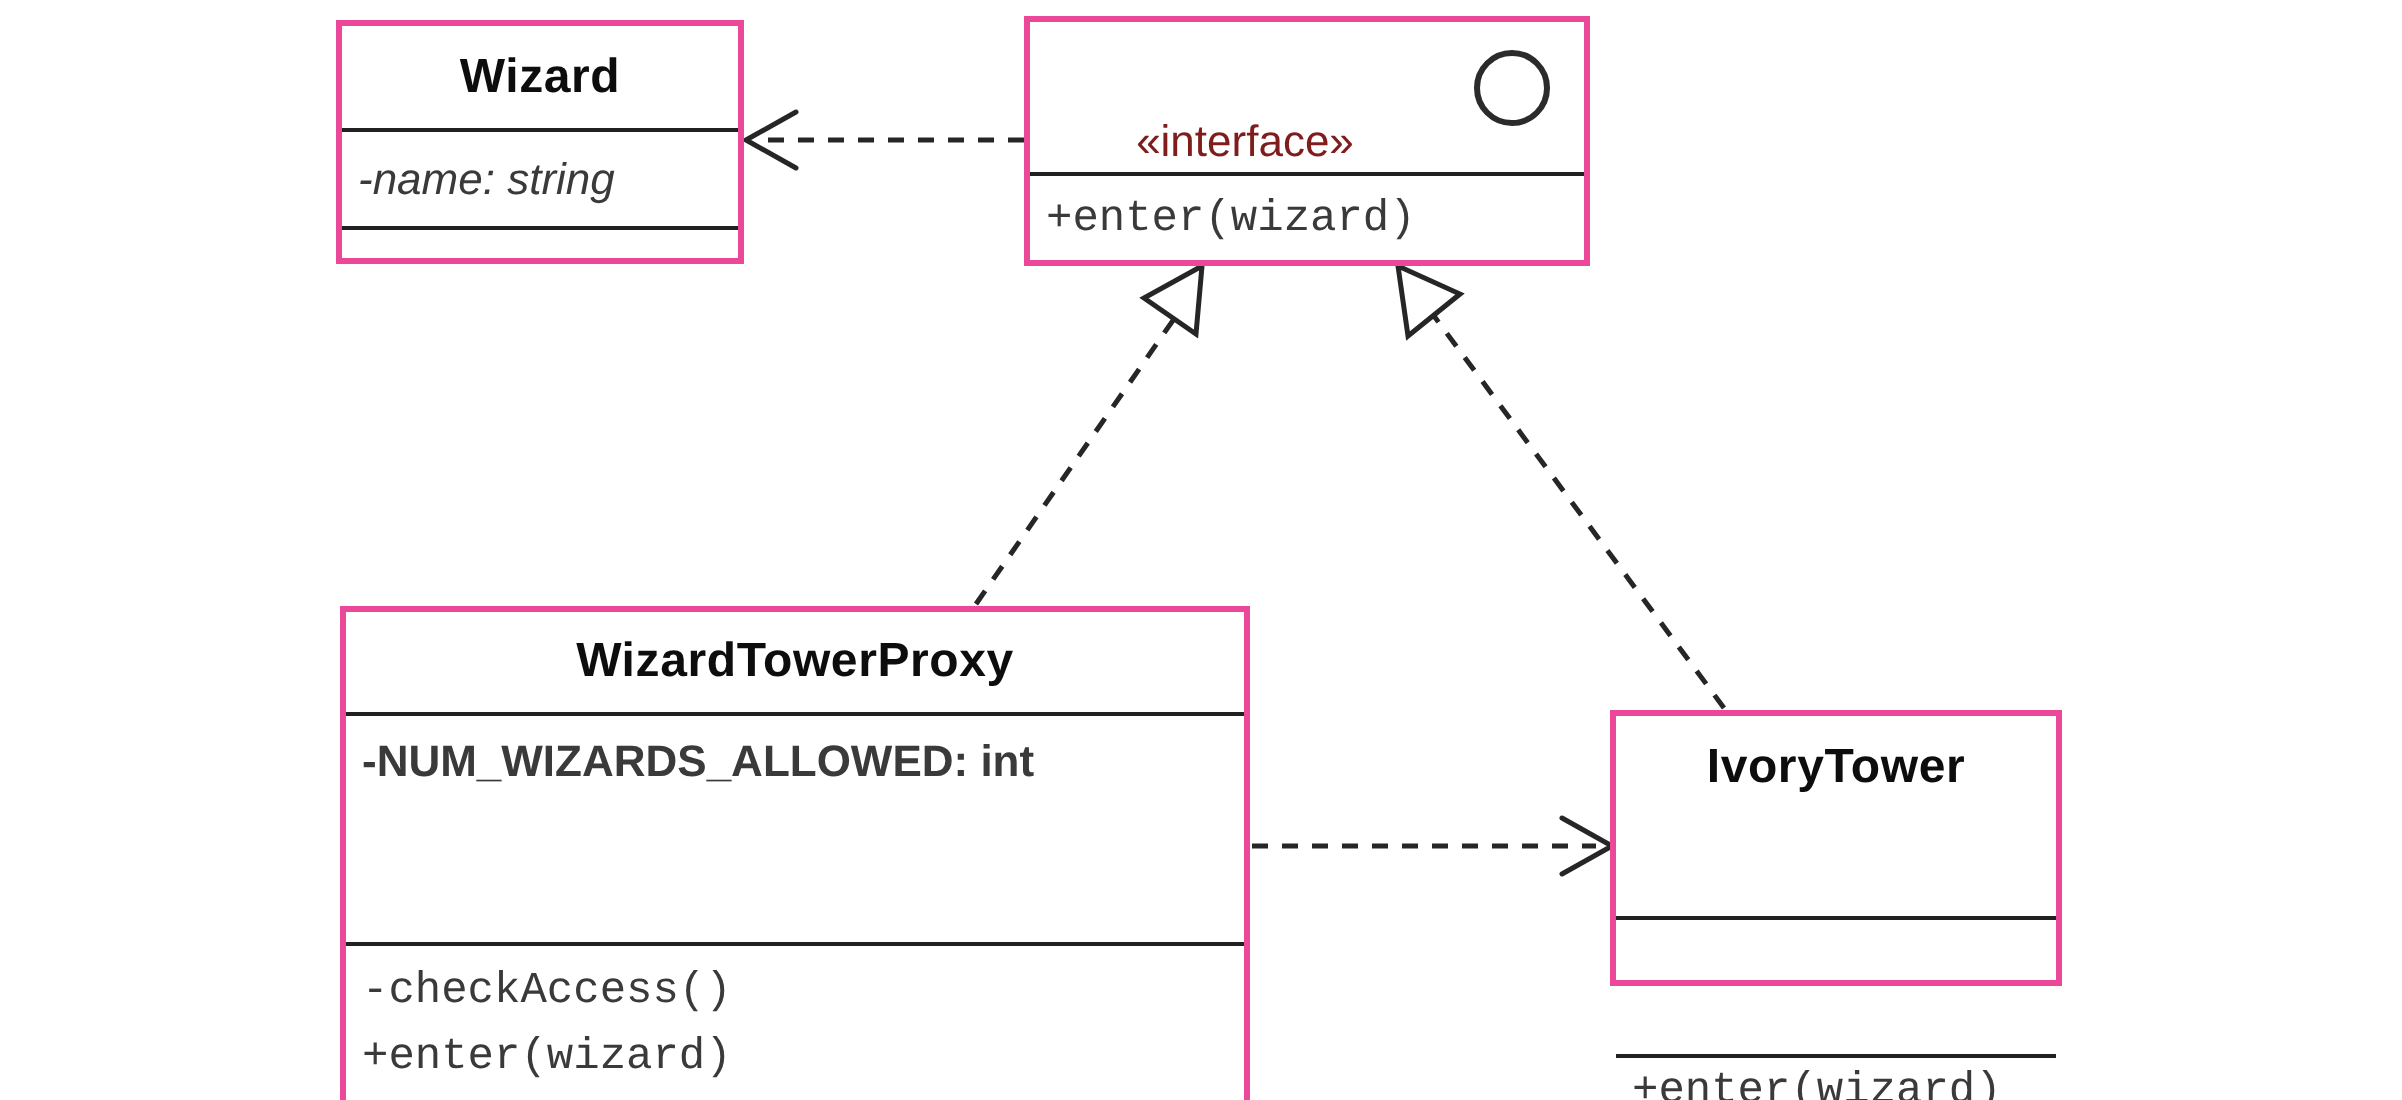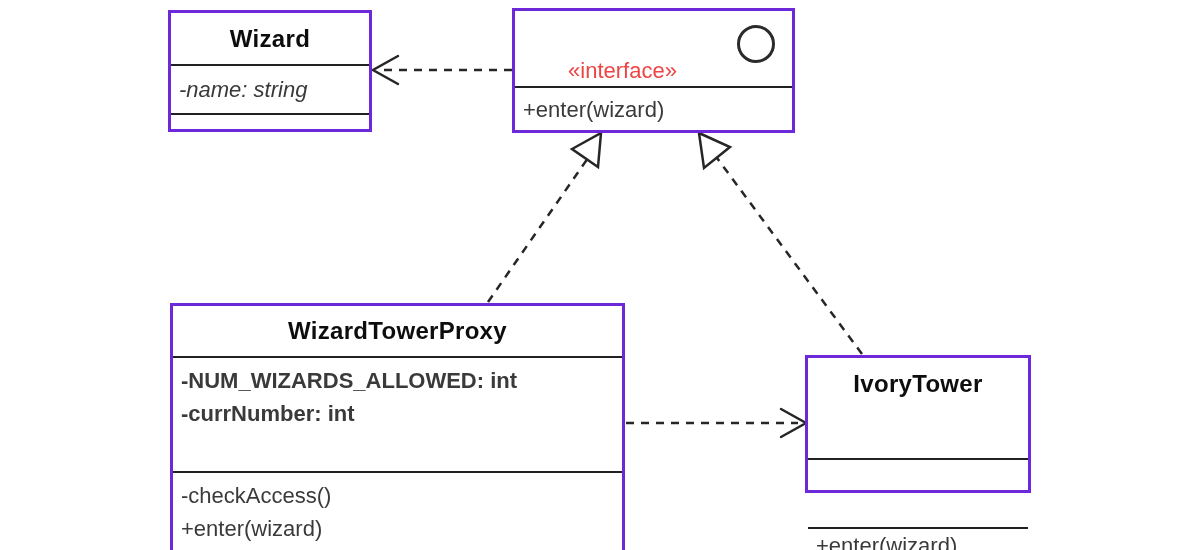--- a/index.html
+++ b/index.html
@@ -35,49 +35,49 @@
   }
   .triangle {
     stroke: #262626;
     stroke-width: 2.5;
     fill: #ffffff;
     stroke-linejoin: miter;
   }
   .class-box {
     position: absolute;
     box-sizing: border-box;
-    border: 3px solid #6d28d9;
+    border: 3px solid #ec4899;
     background: #ffffff;
     display: flex;
     flex-direction: column;
   }
   .compartment {
     box-sizing: border-box;
     flex: 0 0 auto;
   }
   .compartment + .compartment {
     border-top: 2px solid #212121;
   }
-  .compartment.grow { flex: 1 1 auto; }
+  .compartment.grow { flex: 1 1 auto; font-family: Liberation Mono, monospace; }
   .title-comp {
     display: flex;
     flex-direction: column;
     align-items: center;
     justify-content: center;
     position: relative;
   }
   .class-title {
     font-size: 24px;
     font-weight: bold;
     color: #0d0d0d;
     letter-spacing: 0.3px;
   }
   .stereotype {
     font-size: 22px;
-    color: #ef4444;
+    color: #7f1d1d;
     margin-top: 45px;
   }
   .body-comp {
     padding: 4px 8px;
     color: #3a3a3a;
     font-size: 22px;
   }
   .body-comp.center-v {
     display: flex;
     align-items: center;
@@ -145,21 +145,20 @@
       <span class="member-line">+enter(wizard)</span>
     </div>
   </div>
 
   <div class="class-box" style="left:170px; top:303px; width:455px; height:293px;">
     <div class="compartment title-comp" style="height:50px;">
       <span class="class-title">WizardTowerProxy</span>
     </div>
     <div class="compartment body-comp" style="height:115px; padding-top:6px;font-weight:bold;">
       <div class="member-line">-NUM_WIZARDS_ALLOWED: int</div>
-      <div class="member-line">-currNumber: int</div>
     </div>
     <div class="compartment grow body-comp" style="padding-top:6px;">
       <div class="member-line">-checkAccess()</div>
       <div class="member-line">+enter(wizard)</div>
     </div>
   </div>
 
   <div class="class-box" style="left:805px; top:355px; width:226px; height:138px;gap:48px;">
     <div class="compartment title-comp" style="height:52px;">
       <span class="class-title">IvoryTower</span>

